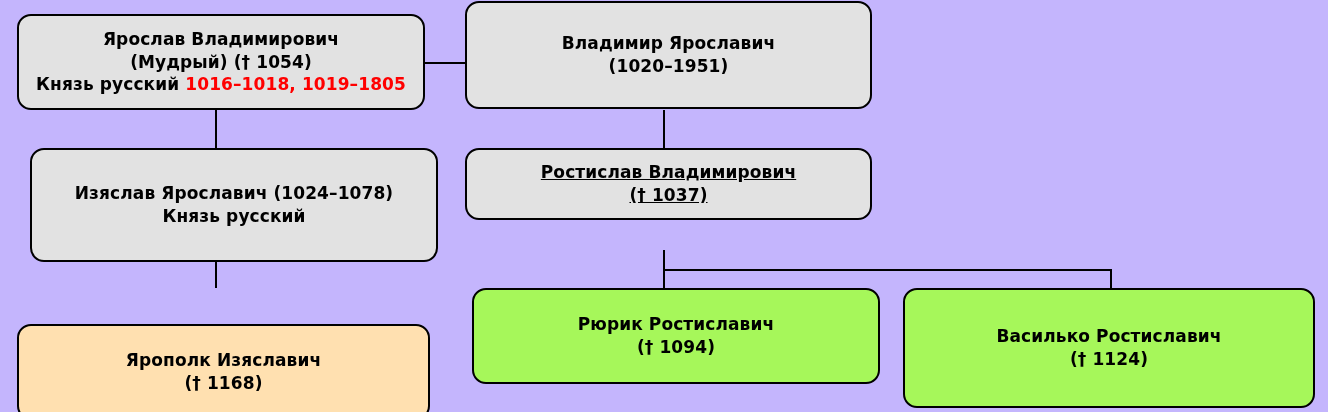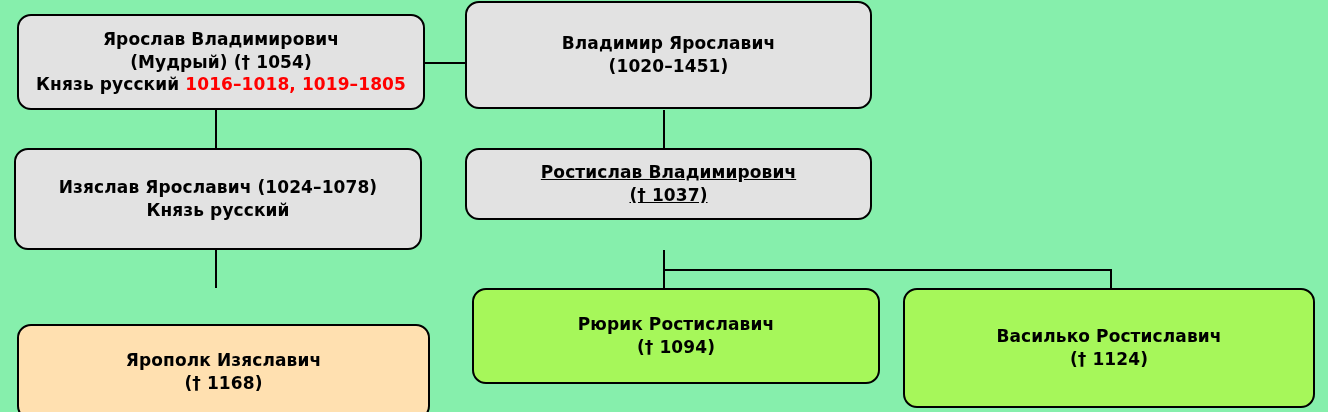--- a/index.html
+++ b/index.html
@@ -7,21 +7,21 @@
     padding: 0;
     background: #ffffff;
   }
   body {
     font-family: "DejaVu Sans", sans-serif;
   }
   #canvas {
     position: relative;
     width: 1328px;
     height: 412px;
-    background: #86efac;
+    background: #c4b5fd;
     overflow: hidden;
   }
 
   
   .conn {
     position: absolute;
     background: #000000;
   }
   .conn.h { height: 2px; }
   .conn.v { width: 2px; }
@@ -72,24 +72,24 @@
   <div class="conn v" style="left:1110px; top:269px; width:2px; height:19px;"></div>
 
   <div class="node grey" style="left:17px; top:14px; width:408px; height:96px;">
     <span class="line">Ярослав Владимирович</span>
     <span class="line">(Мудрый) († 1054)</span>
     <span class="line nowrapline"><span>Князь русский</span><span>&nbsp;</span><span class="reign">1016–1018, 1019–1805</span></span>
   </div>
 
   <div class="node grey" style="left:465px; top:1px; width:407px; height:108px;">
     <span class="line">Владимир Ярославич</span>
-    <span class="line">(1020–1451)</span>
+    <span class="line">(1020–1951)</span>
   </div>
 
-  <div class="node grey" style="left:14px; top:148px; width:408px; height:102px;">
+  <div class="node grey" style="left:30px; top:148px; width:408px; height:114px;">
     <span class="line">Изяслав Ярославич (1024–1078)</span>
     <span class="line">Князь русский</span>
   </div>
 
   <div class="node grey" style="left:465px; top:148px; width:407px; height:72px;text-decoration:underline;">
     <span class="line">Ростислав Владимирович</span>
     <span class="line">(† 1037)</span>
   </div>
 
   <div class="node orange" style="left:17px; top:288px; width:413px; height:96px;">

